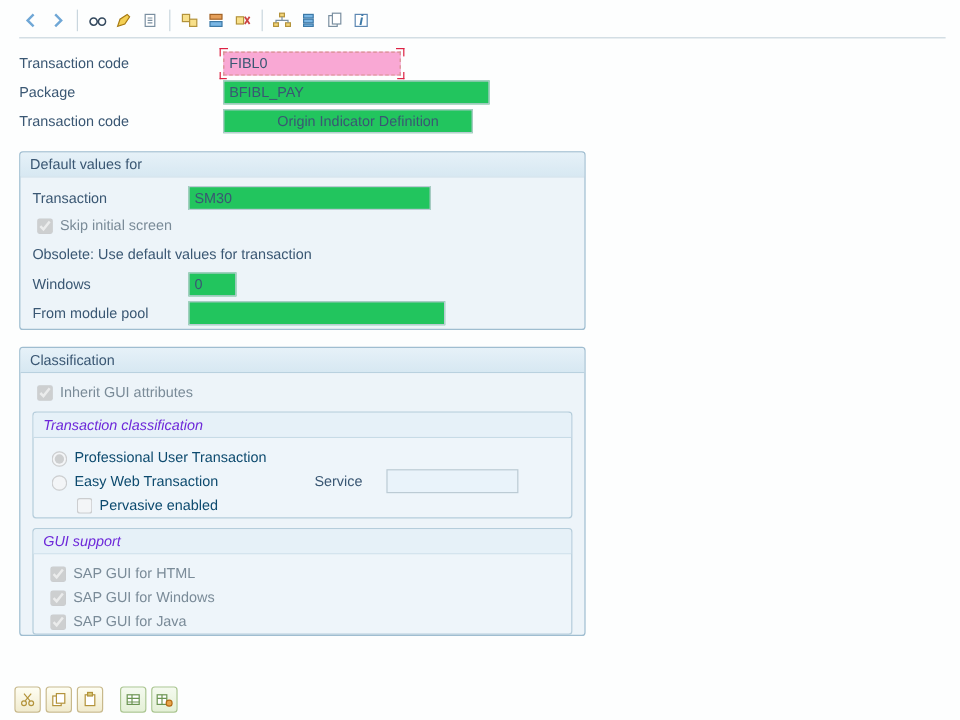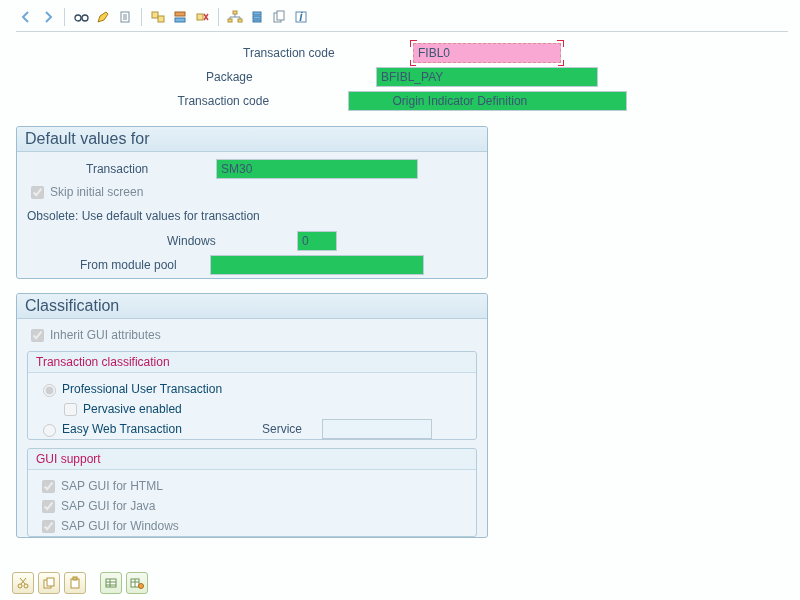--- a/index.html
+++ b/index.html
@@ -2,46 +2,46 @@
 <html><head>
 <meta charset="utf-8">
 <style>
   * { box-sizing: border-box; font-family: Arial, sans-serif; font-size: 12px; }
   body { margin: 0; background: #fdfefe; padding: 0; width: 800px; height: 600px; overflow: hidden; position: relative; }
   .shell { padding: 6px 12px 0 16px; }
   .toolbar { display: flex; align-items: center; gap: 2px; height: 26px; border-bottom: 1px solid #c9d6de; padding-bottom: 4px; margin-bottom: 10px; }
   .tbtn { width: 20px; height: 20px; display: flex; align-items: center; justify-content: center; border: 1px solid transparent; border-radius: 2px; cursor: pointer; }
   .sep { width: 1px; height: 18px; background: #c9d6de; margin: 0 4px; }
 
-  .form-row { display: flex; align-items: center; height: 22px; margin-bottom: 2px; justify-content: center; }
+  .form-row { display: flex; align-items: center; height: 22px; margin-bottom: 2px; }
   .flabel { width: 170px; color: #3a5773; }
   .ftext { height: 20px; border: 1px solid #a8b6c0; background: #fff; padding: 1px 4px; }
   .ftext.ro { background: #22c55e; color: #3a5773; border-color: #bccbd4; }
   .tcode { width: 148px; background: #f9a8d4; border: 1.5px dashed #d89090; outline: none; color: #3a5773; position: relative; }
   .tcode-wrap { position: relative; display: inline-block; }
   .tcode-wrap::before, .tcode-wrap::after,
   .tcode-wrap .c1, .tcode-wrap .c2 {
     content: ""; position: absolute; width: 6px; height: 6px; border: 1.5px solid #d24; background: transparent;
   }
   .tcode-wrap::before { top: -3px; left: -3px; border-right: none; border-bottom: none; }
   .tcode-wrap::after { top: -3px; right: -3px; border-left: none; border-bottom: none; }
   .tcode-wrap .c1 { bottom: -3px; left: -3px; border-right: none; border-top: none; }
   .tcode-wrap .c2 { bottom: -3px; right: -3px; border-left: none; border-top: none; }
 
   .groupbox { border: 1px solid #9fbdd0; border-radius: 3px; margin-top: 14px; background: #edf4f9; }
-  .gtitle { background: linear-gradient(#e6f1f8,#d7e8f2); border-bottom: 1px solid #b9d1df; padding: 3px 8px; color: #3a5773; font-size: 16px; border-radius: 3px 3px 0 0; }
+  .gtitle { background: linear-gradient(#e6f1f8,#d7e8f2); border-bottom: 1px solid #b9d1df; padding: 3px 8px; color: #3a5773; font-size: 12px; border-radius: 3px 3px 0 0; }
   .gbody { padding: 6px 10px 0 10px; }
   .cbrow { display: flex; align-items: center; height: 20px; color: #3a5773; }
   .cbrow input[type=checkbox], .cbrow input[type=radio] { margin-right: 6px; }
   .muted { color: #7a8b98; }
   .disabled { color: #0c4a6e; }
   .indent { padding-left: 22px; }
 
   .inner-group { border: 1px solid #b5cddb; border-radius: 3px; margin: 6px 0 0 0; background: #eef5fa; }
-  .inner-title { padding: 3px 8px; color: #be185d; border-bottom: 1px solid #c7dbe6; background: #e6f1f8; border-radius: 3px 3px 0 0; }
+  .inner-title { padding: 3px 8px; color: #6d28d9; border-bottom: 1px solid #c7dbe6; background: #e6f1f8; border-radius: 3px 3px 0 0; font-style: italic; }
 
   .bottombar { position: absolute; left: 12px; bottom: 6px; display: flex; gap: 4px; }
   .bbtn { width: 22px; height: 22px; border: 1px solid #c8b98b; background: linear-gradient(#fefef3,#f1ebce); border-radius: 3px; display:flex; align-items:center; justify-content:center; cursor:pointer;}
   .bbtn.grp2 { border-color: #a9c58f; background: linear-gradient(#f4faef,#e4f0d6); }
   svg { pointer-events: none; }
   .svc-field { width: 110px; height: 20px; border: 1px solid #bccbd4; background: #e9f3fa; }
 </style>
 </head>
 <body>
 
@@ -132,21 +132,21 @@
       <input class="ftext tcode" value="FIBL0" style="">
       <span class="c1"></span><span class="c2"></span>
     </span>
   </div>
   <div class="form-row">
     <div class="flabel">Package</div>
     <input class="ftext ro" style="width: 222px;" readonly="" value="BFIBL_PAY">
   </div>
   <div class="form-row">
     <div class="flabel">Transaction code</div>
-    <input class="ftext ro" style="width: 279px; padding-left: 44px;" readonly="" value="Origin Indicator Definition">
+    <input class="ftext ro" style="width: 208px; padding-left: 44px;" readonly="" value="Origin Indicator Definition">
   </div>
 
   <div class="groupbox" style="width:472px;">
     <div class="gtitle">Default values for</div>
     <div class="gbody">
       <div class="form-row">
         <div class="flabel" style="width:130px">Transaction</div>
         <input class="ftext ro" style="width: 202px;" readonly="" value="SM30">
       </div>
       <div class="cbrow">
@@ -174,48 +174,48 @@
         <input type="checkbox" checked="" disabled="" style="">
         <span class="muted">Inherit GUI attributes</span>
       </div>
 
       <div class="inner-group">
         <div class="inner-title">Transaction classification</div>
         <div class="gbody">
           <div class="cbrow">
             <input type="radio" checked="" disabled="" style="">
             <span class="disabled">Professional User Transaction</span>
-          </div>
-          <div class="cbrow indent">
-            <input type="checkbox" disabled="" style="">
-            <span class="disabled">Pervasive enabled</span>
           </div>
           <div class="cbrow" style="justify-content: flex-start;">
             <input type="radio" disabled="" style="">
             <span class="disabled" style="width:200px">Easy Web Transaction</span>
             <span style="width:60px;color:#3a5773">Service</span>
             <div class="svc-field"></div>
           </div>
+          <div class="cbrow indent">
+            <input type="checkbox" disabled="" style="">
+            <span class="disabled">Pervasive enabled</span>
+          </div>
         </div>
       </div>
 
       <div class="inner-group" style="margin-top:8px">
         <div class="inner-title">GUI support</div>
         <div class="gbody">
           <div class="cbrow">
               <input type="checkbox" checked="" disabled="" style="">
               <span class="muted">SAP GUI for HTML</span>
             </div>
           <div class="cbrow">
               <input type="checkbox" checked="" disabled="" style="">
+              <span class="muted">SAP GUI for Windows</span>
+            </div>
+          <div class="cbrow">
+              <input type="checkbox" checked="" disabled="" style="">
               <span class="muted">SAP GUI for Java</span>
-            </div>
-          <div class="cbrow">
-              <input type="checkbox" checked="" disabled="" style="">
-              <span class="muted">SAP GUI for Windows</span>
             </div>
         </div>
       </div>
 
     </div>
   </div>
 
 </div>
 
 <div class="bottombar">

